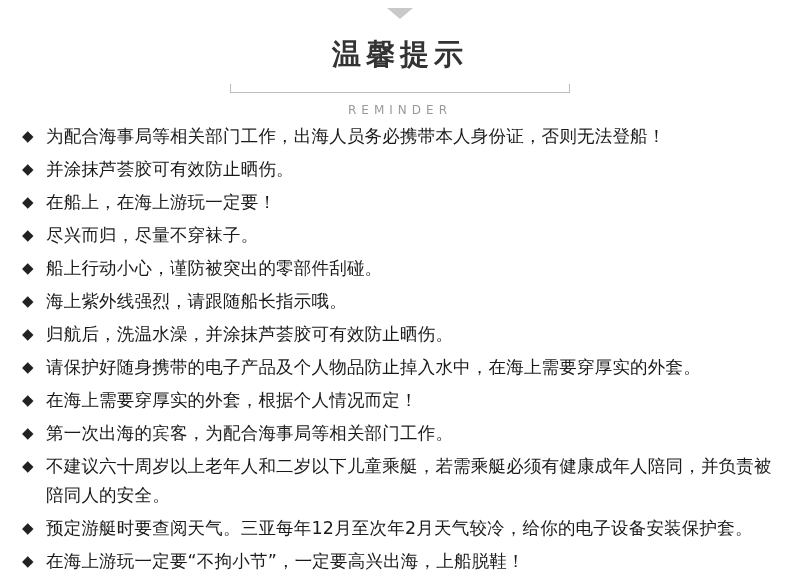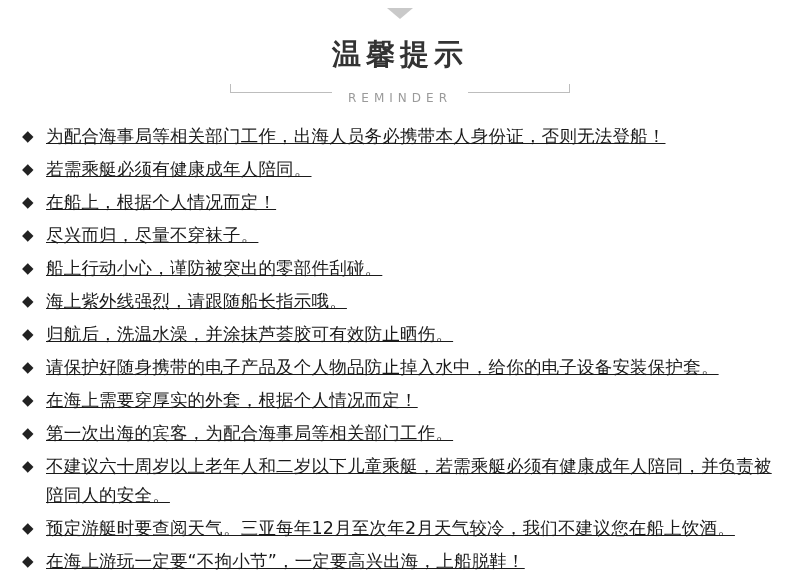--- a/index.html
+++ b/index.html
@@ -65,21 +65,21 @@
     background: #bdbdbd;
     top: -8px;
   }
   .sub-line.left-cap:before { left: 0; }
   .sub-line.left-cap:after { right: 0; }
   .subtitle {
     position: relative;
     display: inline-block;
     background: #ffffff;
     padding: 0 16px;
-    top: 7px;
+    top: 19px;
     font-size: 12px;
     letter-spacing: 5px;
     color: #9a9a9a;
   }
 
   
   .list {
     margin: 16px 0 0 0;
     padding: 0 28px 0 22px;
   }
@@ -95,21 +95,20 @@
     line-height: 29px;
     color: #222222;
     text-align: left;
   }
   .text {
     flex: 1 1 auto;
     font-size: 17.5px;
     line-height: 29px;
     color: #1a1a1a;
     letter-spacing: 0.2px;
-    text-decoration: underline;
   }
 </style>
 </head>
 <body>
 
 <div class="page">
 
   <div class="header">
     <div class="top-caret"></div>
     <div class="title">温馨提示</div>
@@ -121,61 +120,61 @@
     </div>
   </div>
 
   <div class="list">
     <div class="item">
       <div class="bullet">◆</div>
       <div class="text">为配合海事局等相关部门工作，出海人员务必携带本人身份证，否则无法登船！</div>
     </div>
     <div class="item">
       <div class="bullet">◆</div>
-      <div class="text">若需乘艇必须有健康成年人陪同。</div>
+      <div class="text">并涂抹芦荟胶可有效防止晒伤。</div>
     </div>
     <div class="item">
       <div class="bullet">◆</div>
-      <div class="text">在船上，根据个人情况而定！</div>
+      <div class="text">在船上，在海上游玩一定要！</div>
     </div>
     <div class="item">
       <div class="bullet">◆</div>
       <div class="text">尽兴而归，尽量不穿袜子。</div>
     </div>
     <div class="item">
       <div class="bullet">◆</div>
       <div class="text">船上行动小心，谨防被突出的零部件刮碰。</div>
     </div>
     <div class="item">
       <div class="bullet">◆</div>
       <div class="text">海上紫外线强烈，请跟随船长指示哦。</div>
     </div>
     <div class="item">
       <div class="bullet">◆</div>
       <div class="text">归航后，洗温水澡，并涂抹芦荟胶可有效防止晒伤。</div>
     </div>
     <div class="item">
       <div class="bullet">◆</div>
-      <div class="text">请保护好随身携带的电子产品及个人物品防止掉入水中，给你的电子设备安装保护套。</div>
+      <div class="text">请保护好随身携带的电子产品及个人物品防止掉入水中，在海上需要穿厚实的外套。</div>
     </div>
     <div class="item">
       <div class="bullet">◆</div>
       <div class="text">在海上需要穿厚实的外套，根据个人情况而定！</div>
     </div>
     <div class="item">
       <div class="bullet">◆</div>
       <div class="text">第一次出海的宾客，为配合海事局等相关部门工作。</div>
     </div>
     <div class="item">
       <div class="bullet">◆</div>
       <div class="text">不建议六十周岁以上老年人和二岁以下儿童乘艇，若需乘艇必须有健康成年人陪同，并负责被陪同人的安全。</div>
     </div>
     <div class="item">
       <div class="bullet">◆</div>
-      <div class="text">预定游艇时要查阅天气。三亚每年12月至次年2月天气较冷，我们不建议您在船上饮酒。</div>
+      <div class="text">预定游艇时要查阅天气。三亚每年12月至次年2月天气较冷，给你的电子设备安装保护套。</div>
     </div>
     <div class="item">
       <div class="bullet">◆</div>
       <div class="text">在海上游玩一定要“不拘小节”，一定要高兴出海，上船脱鞋！</div>
     </div>
   </div>
 
 </div>
 
 </body></html>

